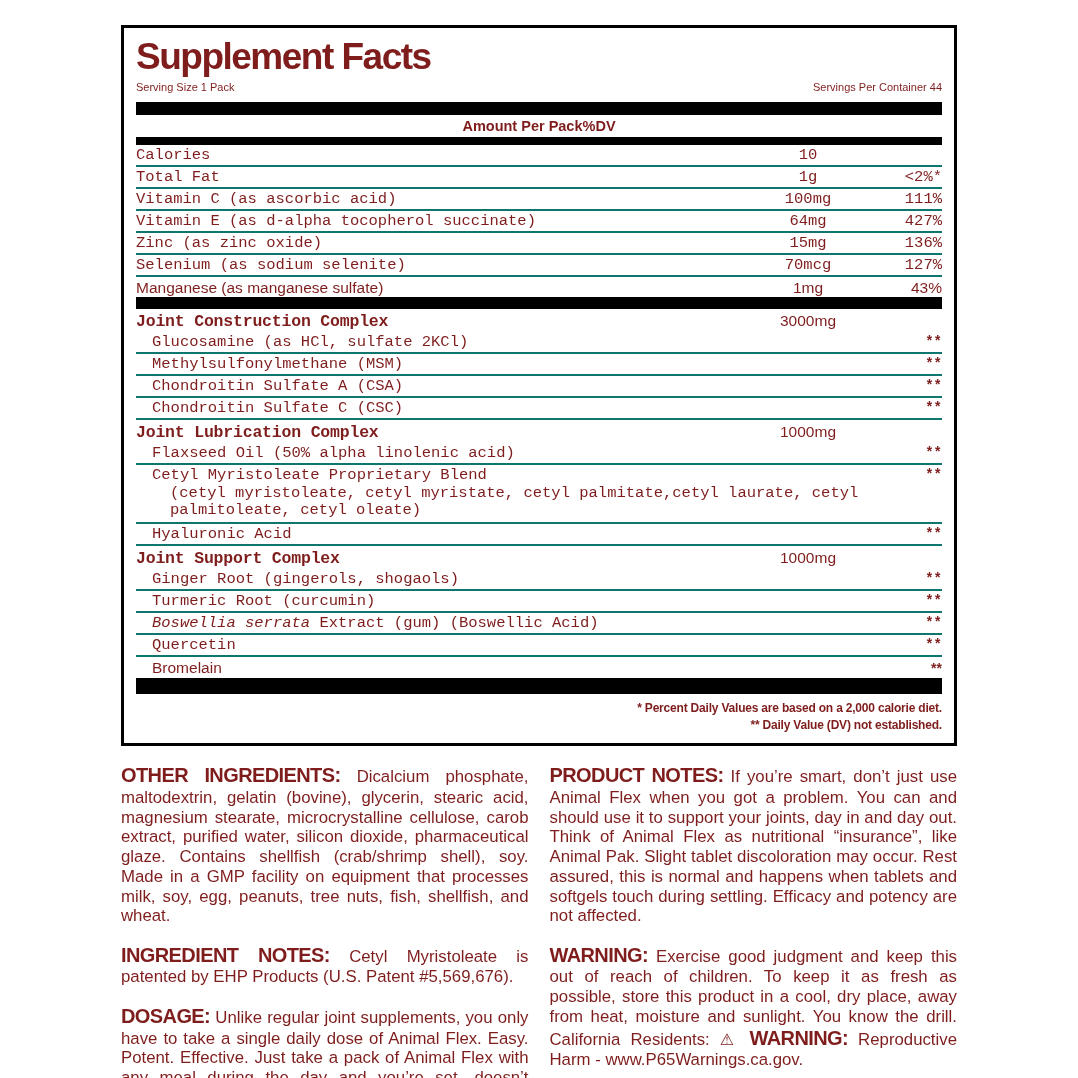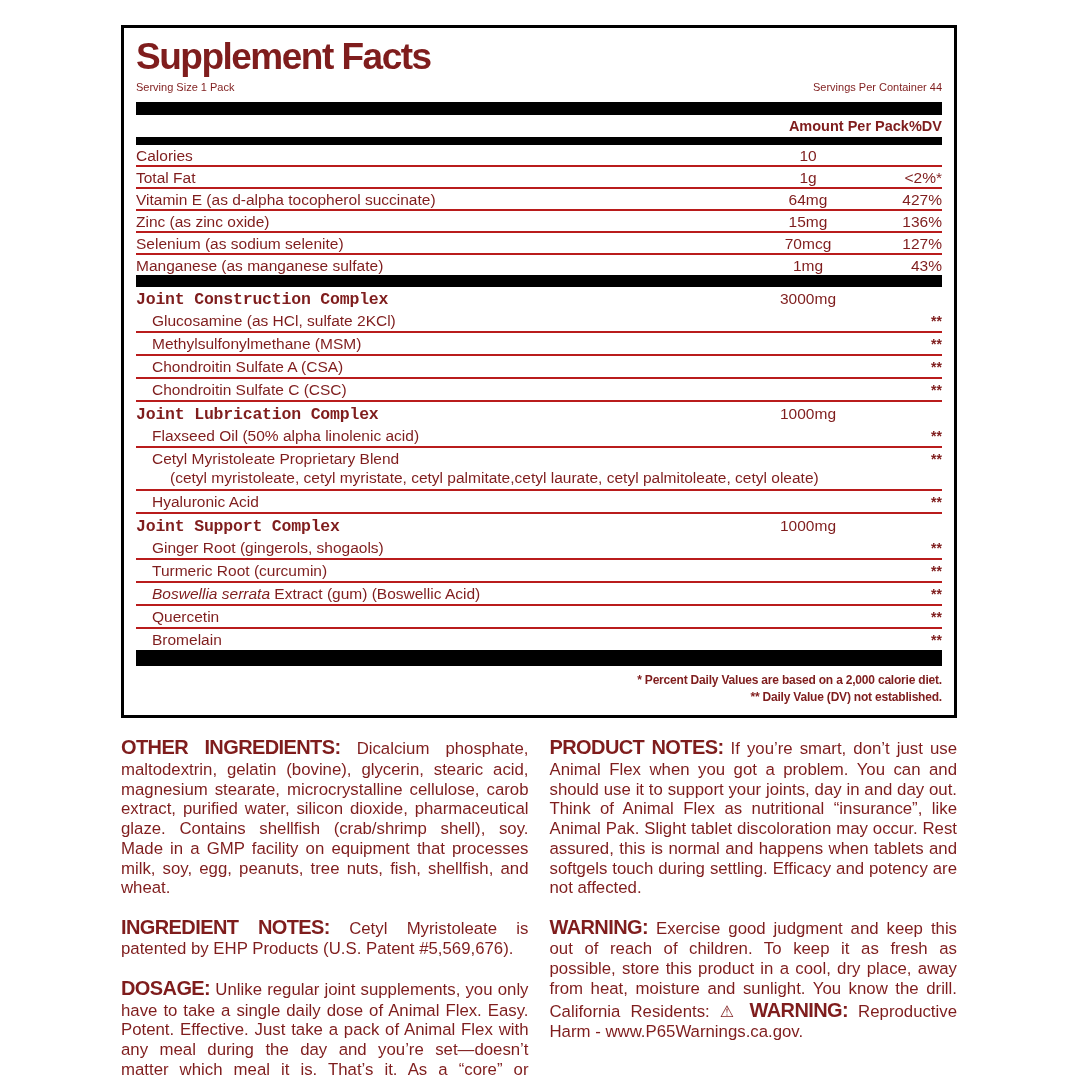--- a/index.html
+++ b/index.html
@@ -11,25 +11,25 @@
 
   
   .panel { border:3px solid #000; padding:8px 12px 10px 12px; box-sizing:border-box; background:#fff; }
   .sf-title { font-size:37px; font-weight:bold; letter-spacing:-1.5px; line-height:1.02; padding-top:2px; }
   .serving-row { display:flex; justify-content:space-between; font-size:11px; margin:5px 0 9px 0; }
   .bar { background:#000; }
   .bar-lg { height:13px; }
   .bar-sm { height:8px; }
   .bar-md { height:12px; }
   .bar-xl { height:16px; }
-  .hdr-row { display:flex; justify-content:flex-end; font-weight:bold; font-size:14.5px; padding:3px 0 3px 0; }
+  .hdr-row { display:flex; justify-content:center; font-weight:bold; font-size:14.5px; padding:3px 0 3px 0; }
 
   .row { display:grid; grid-template-columns:1fr 104px 82px; align-items:baseline;
          font-size:15.5px; line-height:17px; padding:2px 0 1px 0; }
-  .sep { border-bottom:2px solid #b91c1c; }
+  .sep { border-bottom:2px solid #0f766e;font-family:Liberation Mono, monospace; }
   .nname { text-align:left; }
   .namt { text-align:center; }
   .ndv  { text-align:right; font-weight:bold; font-size:14px; }
   .nrow .ndv { font-weight:normal; font-size:15.5px; }
   .sub .nname { padding-left:16px; }
   .shead { padding:3px 0 2px 0; }
   .section-title { font-weight:bold; font-size:16.5px; letter-spacing:-0.2px;font-family:Liberation Mono, monospace; }
   .blend-sub { font-size:15.5px; line-height:17px; padding:0 0 3px 34px; }
   .footnotes { font-weight:bold; font-size:12px; line-height:1.4; margin-top:6px; letter-spacing:-0.2px;text-align:right; }
 
@@ -68,20 +68,25 @@
         <span class="nname">Calories</span>
         <span class="namt">10</span>
         <span class="ndv"></span>
       </div>
       <div class="row nrow sep">
         <span class="nname">Total Fat</span>
         <span class="namt">1g</span>
         <span class="ndv">&lt;2%*</span>
       </div>
       <div class="row nrow sep">
+        <span class="nname">Vitamin C (as ascorbic acid)</span>
+        <span class="namt">100mg</span>
+        <span class="ndv">111%</span>
+      </div>
+      <div class="row nrow sep">
         <span class="nname">Vitamin E (as d-alpha tocopherol succinate)</span>
         <span class="namt">64mg</span>
         <span class="ndv">427%</span>
       </div>
       <div class="row nrow sep">
         <span class="nname">Zinc (as zinc oxide)</span>
         <span class="namt">15mg</span>
         <span class="ndv">136%</span>
       </div>
       <div class="row nrow sep">

